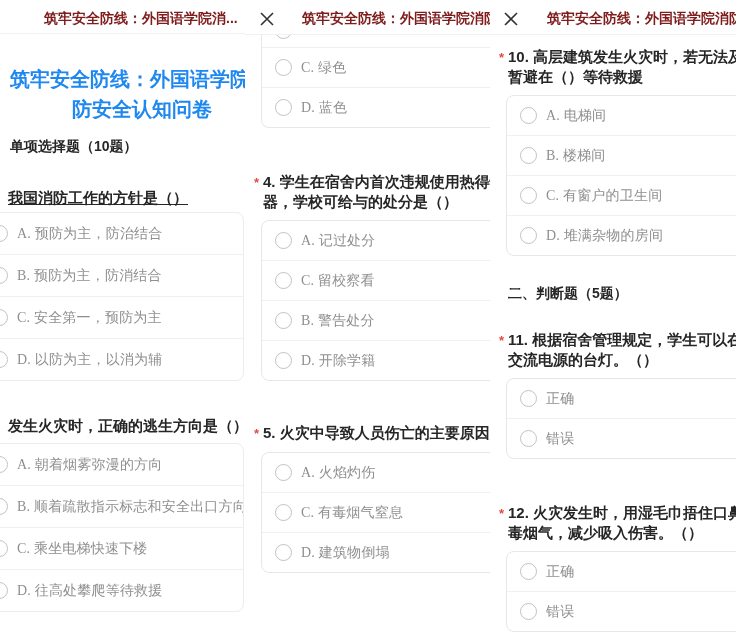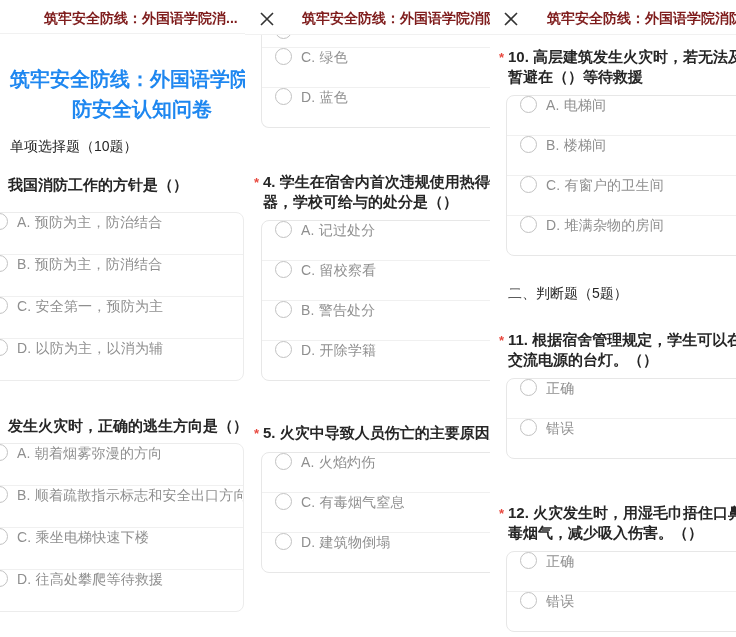--- a/index.html
+++ b/index.html
@@ -5,26 +5,26 @@
   html,body{margin:0;padding:0;background:#fff;}
   .canvas{position:relative;width:736px;height:637px;background:#fff;overflow:hidden;display:flex;
           font-family:"Liberation Sans","DejaVu Sans",sans-serif;}
   .panel{position:relative;height:637px;overflow:hidden;background:#fff;flex:none;}
   .p1{width:245px;} .p2{width:245px;} .p3{width:246px;}
   .abs{position:absolute;}
   .navtitle{font-size:14px;font-weight:600;color:#7f1d1d;white-space:nowrap;line-height:18px;}
   .hline{position:absolute;left:0;right:0;height:1px;background:#f1f1f1;}
   .closebtn{position:absolute;width:18px;height:18px;cursor:pointer;}
   .ftitle{font-size:20px;font-weight:700;color:var(--title-blue,#1e87f0);white-space:nowrap;line-height:26px;}
-  .seclabel{font-size:14px;font-weight:400;color:#262626;line-height:18px;}
+  .seclabel{font-size:14px;font-weight:700;color:#262626;line-height:18px;}
   .qtext{font-size:15px;font-weight:600;color:#262626;line-height:20px;white-space:nowrap;}
   .req{position:absolute;color:var(--required-red,#e8493f);font-size:13px;font-weight:600;line-height:14px;}
   .obox{position:absolute;width:300px;border:1px solid #e7e7e7;border-radius:8px;background:#fff;box-sizing:content-box;}
   .cuttop{border-top:none;border-radius:0 0 0 8px;}
-  .orow{height:39px;display:flex;align-items:flex-start;padding-left:13px;}
+  .orow{height:39px;display:flex;align-items:center;padding-left:13px;font-family:Liberation Serif, serif;}
   .orow + .orow{border-top:1px solid #f0f0f0;}
   .radio{width:17px;height:17px;border:1px solid #c2c2c2;border-radius:50%;flex:none;background:#fff;box-sizing:border-box;}
   .olabel{margin-left:9px;font-size:14px;color:#8f8f8f;white-space:nowrap;letter-spacing:0.2px;line-height:18px;}
   .grp{position:absolute;left:-10px;width:252px;border:1px solid #ececec;border-radius:8px;overflow:hidden;background:#fff;}
   .grp .orow{height:41px;padding-left:0;}
   .sliver{height:12px;border-bottom:1px solid #f0f0f0;position:relative;overflow:hidden;}
   .sliver .radio{position:absolute;left:13px;top:-13px;}
   .qlines div{white-space:nowrap;}
 </style>
 </head>
@@ -34,21 +34,21 @@
 
   <section class="panel p1">
     <div class="abs navtitle" style="left:44px;top:9px;">筑牢安全防线：外国语学院消...</div>
     <div class="hline" style="top:33px;"></div>
 
     <div class="abs ftitle" style="left:10px;top:66px;">筑牢安全防线：外国语学院消</div>
     <div class="abs ftitle" style="left:72px;top:96px;text-align:center;">防安全认知问卷</div>
 
     <div class="abs seclabel" style="left:10px;top:137px;">单项选择题（10题）</div>
 
-    <div class="abs qtext" style="left:8px;top:175px;">我国消防工作的方针是（）</div>
+    <div class="abs qtext" style="left:8px;top:188px;text-decoration:underline;">我国消防工作的方针是（）</div>
     <div class="grp" style="top:212px;">
       <div class="orow">
         <span class="radio"></span>
         <span class="olabel">A. 预防为主，防治结合</span>
       </div>
       <div class="orow">
         <span class="radio"></span>
         <span class="olabel">B. 预防为主，防消结合</span>
       </div>
       <div class="orow">

